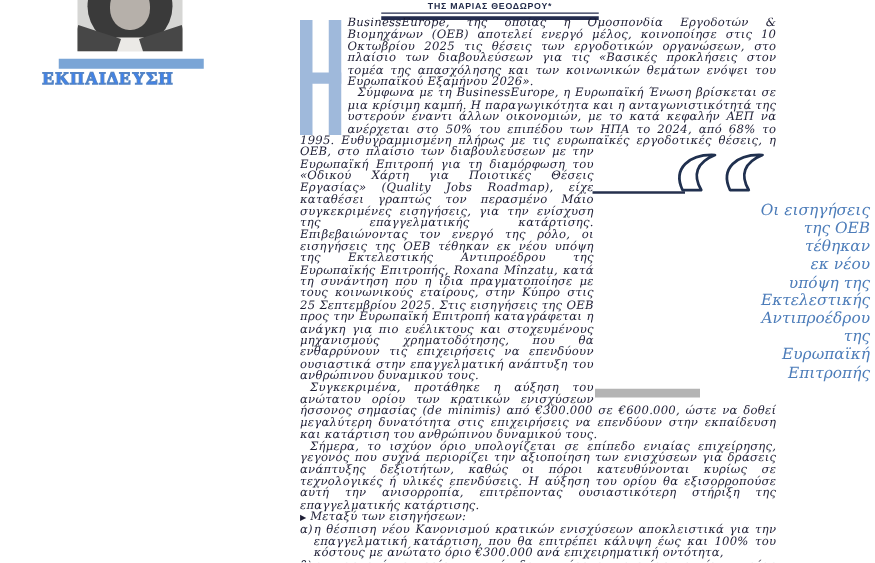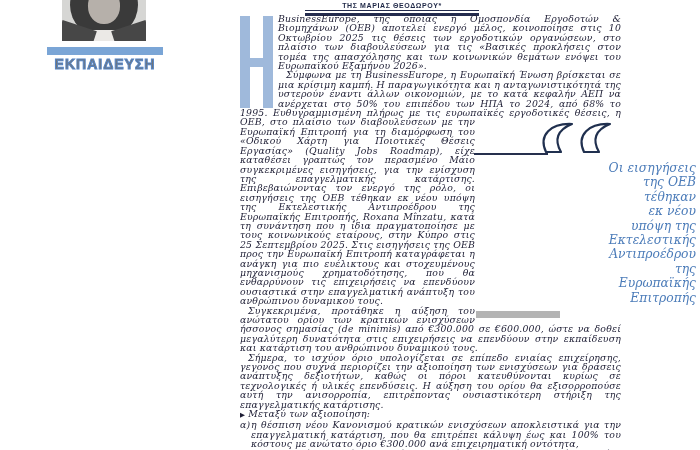--- a/index.html
+++ b/index.html
@@ -15,23 +15,23 @@
     background:#d6d6d4;overflow:hidden;
   }
   .portrait .hair{position:absolute;left:8px;top:-28px;width:68px;height:66px;border-radius:50%;background:#3a3a3a;}
   .portrait .face{position:absolute;left:26px;top:-12px;width:32px;height:36px;border-radius:48%;background:#b6b0aa;}
   .portrait .shirt{position:absolute;left:31px;bottom:0;width:22px;height:11px;background:#ebe9e6;}
   .portrait .blazer-l{position:absolute;left:-4px;bottom:-8px;width:36px;height:24px;background:#474747;transform:rotate(18deg);}
   .portrait .blazer-r{position:absolute;right:-4px;bottom:-8px;width:36px;height:24px;background:#474747;transform:rotate(-18deg);}
 
   .section-bar{position:absolute;left:47px;top:47px;width:116px;height:8px;background:#7aa5d6;}
   .section-label{
-    position:absolute;left:34px;top:56px;width:142px;text-align:center;
-    font-family:Liberation Sans, sans-serif;font-weight:bold;font-size:14px;letter-spacing:1px;
-    color:#737373;-webkit-text-stroke:1px #5384c6;
+    position:absolute;left:34px;top:56px;width:142px;text-align:left;
+    font-family:Liberation Serif, serif;font-weight:bold;font-size:14px;letter-spacing:1px;
+    color:#3b82f6;-webkit-text-stroke:1px #5384c6;
   }
 
   
   .byline-box{position:absolute;left:305px;top:2px;width:174px;text-align:center;}
   .byline{
     font-family:"Liberation Sans",sans-serif;font-weight:bold;font-size:7px;
     letter-spacing:.6px;color:#1e2746;white-space:nowrap;
   }
   .byline-rule{margin-top:1px;height:2px;border-top:1.5px solid #242c4e;border-bottom:3px solid #242c4e;}
 
@@ -85,36 +85,36 @@
 </div>
 
 <div class="article">
   <div class="pq-spacer"></div>
   <p class="p first"><span class="dropcap">
         <span class="sr">Η</span>
       </span><span>BusinessEurope, της οποίας η Ομοσπονδία Εργοδοτών &amp; Βιομηχάνων (ΟΕΒ) αποτελεί ενεργό μέλος, κοινοποίησε στις 10 Οκτωβρίου 2025 τις θέσεις των εργοδοτικών οργανώσεων, στο πλαίσιο των διαβουλεύσεων για τις «Βασικές προκλήσεις στον τομέα της απασχόλησης και των κοινωνικών θεμάτων ενόψει του Ευρωπαϊκού Εξαμήνου 2026».</span></p>
   <p class="indent">Σύμφωνα με τη BusinessEurope, η Ευρωπαϊκή Ένωση βρίσκεται σε μια κρίσιμη καμπή. Η παραγωγικότητα και η ανταγωνιστικότητά της υστερούν έναντι άλλων οικονομιών, με το κατά κεφαλήν ΑΕΠ να ανέρχεται στο 50% του επιπέδου των ΗΠΑ το 2024, από 68% το 1995. Ευθυγραμμισμένη πλήρως με τις ευρωπαϊκές εργοδοτικές θέσεις, η ΟΕΒ, στο πλαίσιο των διαβουλεύσεων με την Ευρωπαϊκή Επιτροπή για τη διαμόρφωση του «Οδικού Χάρτη για Ποιοτικές Θέσεις Εργασίας» (Quality Jobs Roadmap), είχε καταθέσει γραπτώς τον περασμένο Μάιο συγκεκριμένες εισηγήσεις, για την ενίσχυση της επαγγελματικής κατάρτισης. Επιβεβαιώνοντας τον ενεργό της ρόλο, οι εισηγήσεις της ΟΕΒ τέθηκαν εκ νέου υπόψη της Εκτελεστικής Αντιπροέδρου της Ευρωπαϊκής Επιτροπής, Roxana Mînzatu, κατά τη συνάντηση που η ίδια πραγματοποίησε με τους κοινωνικούς εταίρους, στην Κύπρο στις 25 Σεπτεμβρίου 2025. Στις εισηγήσεις της ΟΕΒ προς την Ευρωπαϊκή Επιτροπή καταγράφεται η ανάγκη για πιο ευέλικτους και στοχευμένους μηχανισμούς χρηματοδότησης, που θα ενθαρρύνουν τις επιχειρήσεις να επενδύουν ουσιαστικά στην επαγγελματική ανάπτυξη του ανθρώπινου δυναμικού τους.</p>
   <p class="indent">Συγκεκριμένα, προτάθηκε η αύξηση του ανώτατου ορίου των κρατικών ενισχύσεων ήσσονος σημασίας (de minimis) από €300.000 σε €600.000, ώστε να δοθεί μεγαλύτερη δυνατότητα στις επιχειρήσεις να επενδύουν στην εκπαίδευση και κατάρτιση του ανθρώπινου δυναμικού τους.</p>
   <p class="indent">Σήμερα, το ισχύον όριο υπολογίζεται σε επίπεδο ενιαίας επιχείρησης, γεγονός που συχνά περιορίζει την αξιοποίηση των ενισχύσεων για δράσεις ανάπτυξης δεξιοτήτων, καθώς οι πόροι κατευθύνονται κυρίως σε τεχνολογικές ή υλικές επενδύσεις. Η αύξηση του ορίου θα εξισορροπούσε αυτή την ανισορροπία, επιτρέποντας ουσιαστικότερη στήριξη της επαγγελματικής κατάρτισης.</p>
-  <p class="list-intro"><span class="marker">▶</span> <span>Μεταξύ των αξιοποίηση:</span></p>
+  <p class="list-intro"><span class="marker">▶</span> <span>Μεταξύ των εισηγήσεων:</span></p>
   <p class="bullet"><span class="marker">α)</span><span>η θέσπιση νέου Κανονισμού κρατικών ενισχύσεων αποκλειστικά για την επαγγελματική κατάρτιση, που θα επιτρέπει κάλυψη έως και 100% του κόστους με ανώτατο όριο €300.000 ανά επιχειρηματική οντότητα,</span></p>
   <p class="bullet"><span class="marker">β)</span><span>η εφαρμογή του ορίου σε επίπεδο επιμέρους εταιρείας και όχι ενιαίας επιχείρησης, ώστε να διασφαλιστεί πιο δίκαιη και αποτελεσματική αξιοποίηση από διαφορετικές μονάδες ενός ομίλου, και</span></p>
 
 </div>
 
 <div class="pullquote">
   <div class="pq-rule"></div>
   <svg class="pq-quotes" width="104" height="36" viewBox="0 0 104 36">
     <path d="M8 31 C 0 14, 13 2, 34 3 C 19 9, 16 19, 23 31 Z" fill="#ffffff" stroke="#20304f" stroke-width="2.2" stroke-linejoin="round"></path>
     <path d="M46 31 C 38 14, 51 2, 72 3 C 57 9, 54 19, 61 31 Z" fill="#ffffff" stroke="#20304f" stroke-width="2.2" stroke-linejoin="round"></path>
   </svg>
   <div class="pq-text">Οι εισηγήσεις
 της ΟΕΒ
 τέθηκαν
 εκ νέου
 υπόψη της
 Εκτελεστικής
 Αντιπροέδρου
 της
-Ευρωπαϊκής
+Ευρωπαϊκή
 Επιτροπής</div>
   <div class="pq-bar"></div>
 </div>
 
 </body></html>

